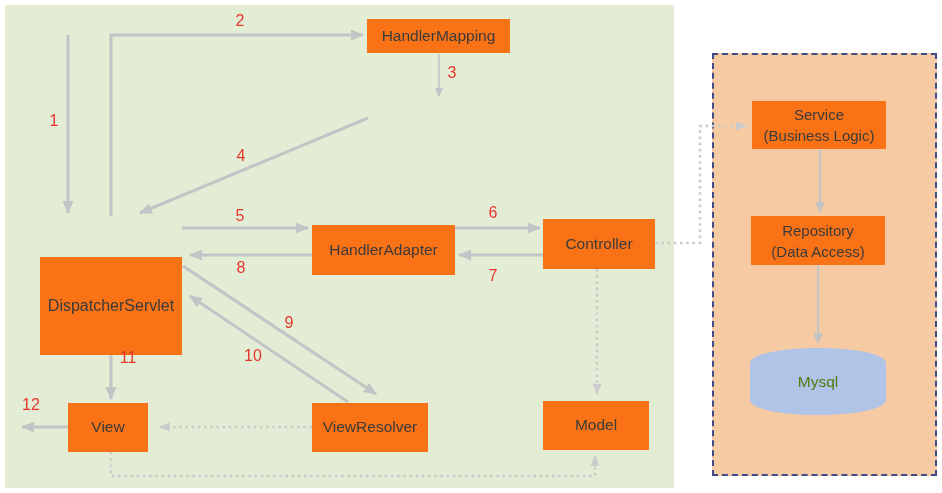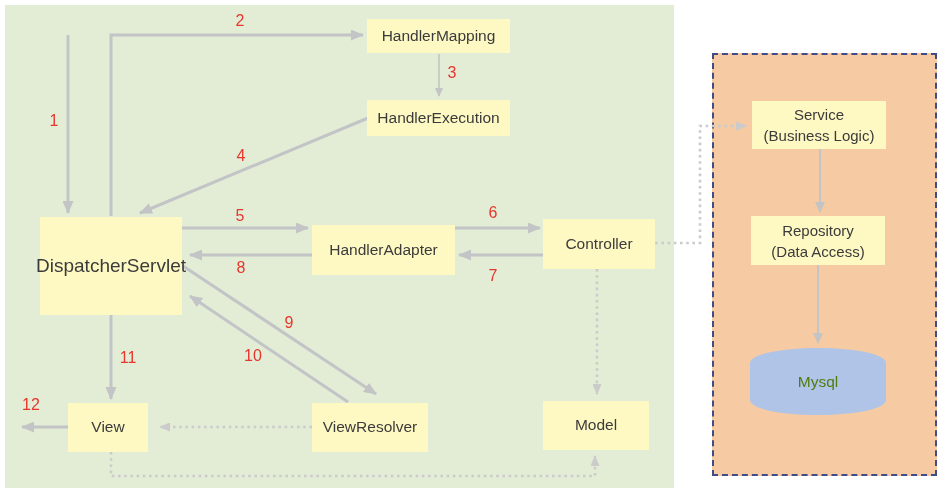--- a/index.html
+++ b/index.html
@@ -10,25 +10,25 @@
   .region-green{
     position:absolute;left:5px;top:5px;width:669px;height:483px;
     background:#e3edd6;
   }
   .region-orange{
     position:absolute;left:712px;top:53px;width:225px;height:423px;
     box-sizing:border-box;background:#f6caa2;border:2px dashed #3f4c87;
   }
   svg.edges{position:absolute;left:0;top:0;width:942px;height:493px;pointer-events:none;}
   .node{
-    position:absolute;background:#fef9c3;display:flex;flex-direction:column;
+    position:absolute;background:#f97316;display:flex;flex-direction:column;
     align-items:center;justify-content:center;text-align:center;
     font-size:15.5px;line-height:1.3;color:#3b3b3b;
   }
-  .node.big{font-size:19px;}
+  .node.big{font-size:16px;margin-top:40px;}
   .node.two{font-size:15px;line-height:21px;}
   .step{
     position:absolute;transform:translate(-50%,-50%);
     color:#e6372e;font-size:16px;font-weight:400;
   }
   .cyl-wrap{position:absolute;left:750px;top:348px;width:136px;height:67px;}
   .cyl-wrap svg{position:absolute;left:0;top:0;}
   .cyl-label{
     position:absolute;left:0;top:0;width:136px;height:67px;display:flex;
     align-items:center;justify-content:center;font-size:15.5px;color:#4d7c0f;
@@ -77,23 +77,20 @@
     <polyline points="649,243 700,243 700,126 746,126" fill="none" stroke="#cbcbcb" stroke-width="2.6" stroke-dasharray="2.6 3.6" marker-end="url(#m-dot)"></polyline>
     <line x1="597" y1="269" x2="597" y2="394" stroke="#cbcbcb" stroke-width="2.6" stroke-dasharray="2.6 3.6" marker-end="url(#m-dot)"></line>
     <line x1="312" y1="427" x2="160" y2="427" stroke="#cbcbcb" stroke-width="2.6" stroke-dasharray="2.6 3.6" marker-end="url(#m-dot)"></line>
     <polyline points="111,452 111,476 595,476 595,456" fill="none" stroke="#cbcbcb" stroke-width="2.6" stroke-dasharray="2.6 3.6" marker-end="url(#m-dot)"></polyline>
   </svg>
 
   <div class="node" style="left:367px;top:19px;width:143px;height:34px">
     <span>HandlerMapping</span>
   </div>
 
-  <div class="node" style="left:367px;top:100px;width:143px;height:36px">
-    <span>HandlerExecution</span>
-  </div>
 
   <div class="node big" style="left:40px;top:217px;width:142px;height:98px">
     <span>DispatcherServlet</span>
   </div>
 
   <div class="node" style="left:312px;top:225px;width:143px;height:50px">
     <span>HandlerAdapter</span>
   </div>
 
   <div class="node" style="left:543px;top:219px;width:112px;height:50px">

